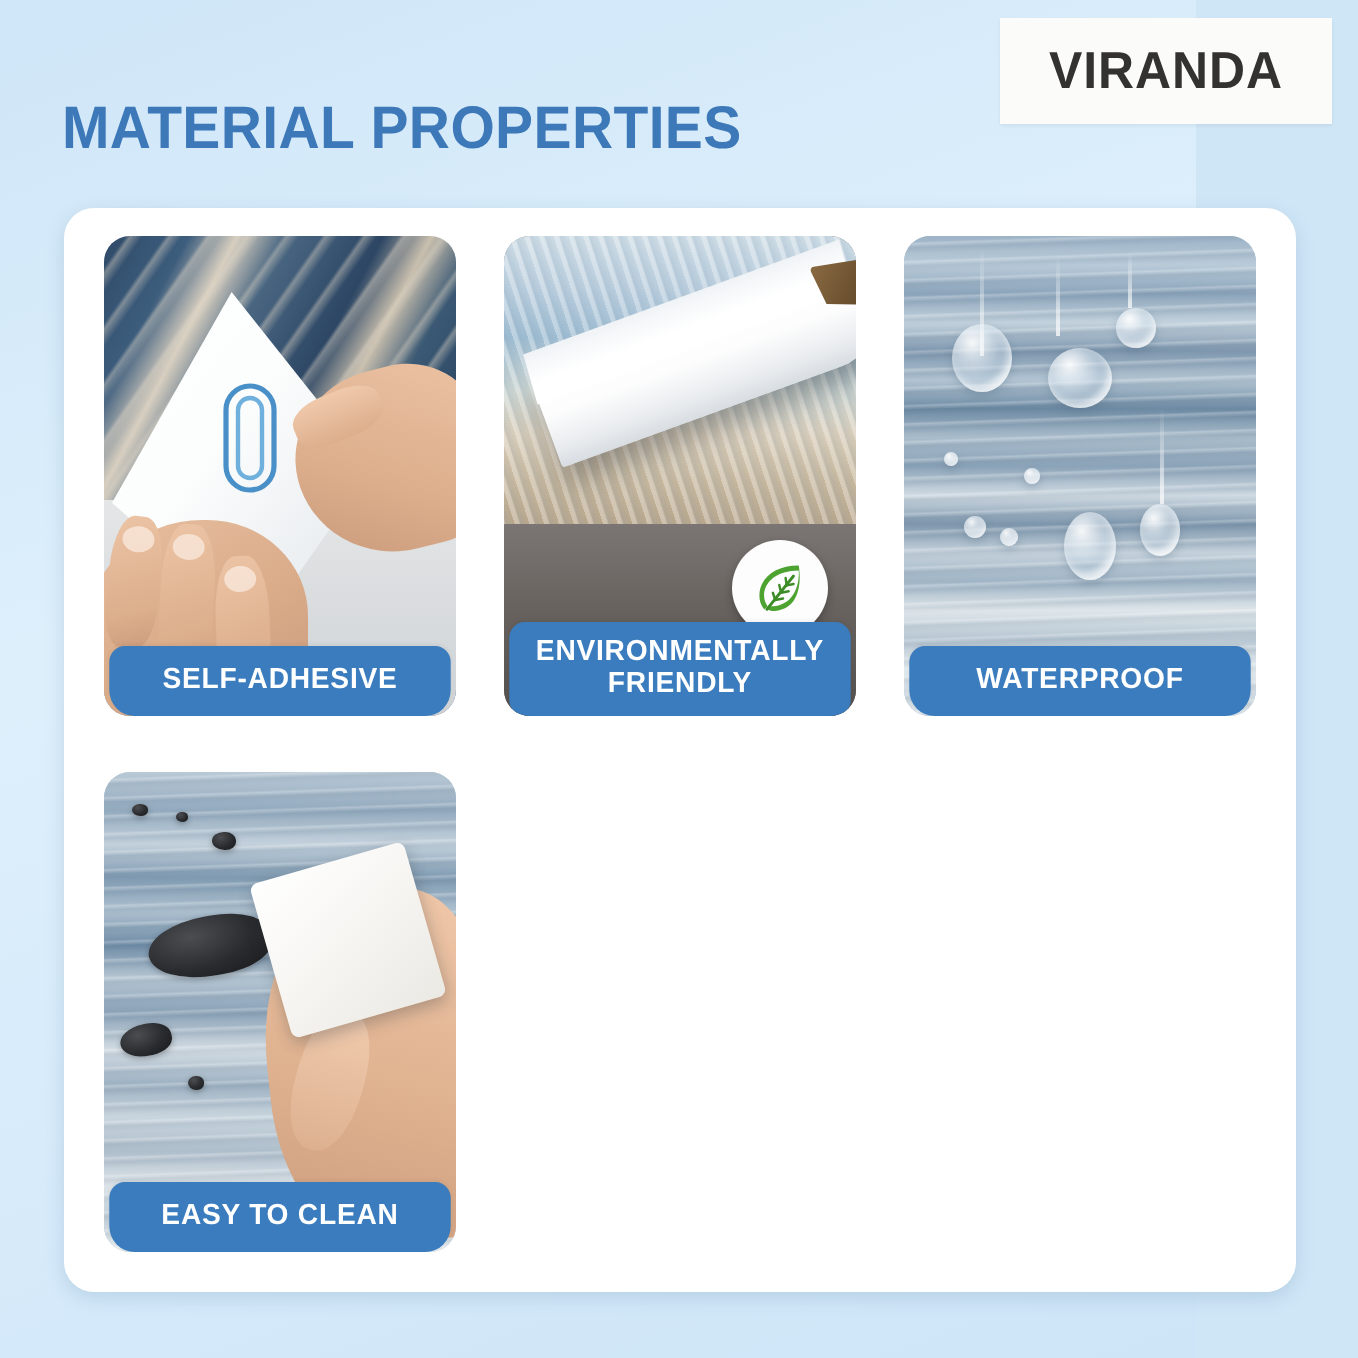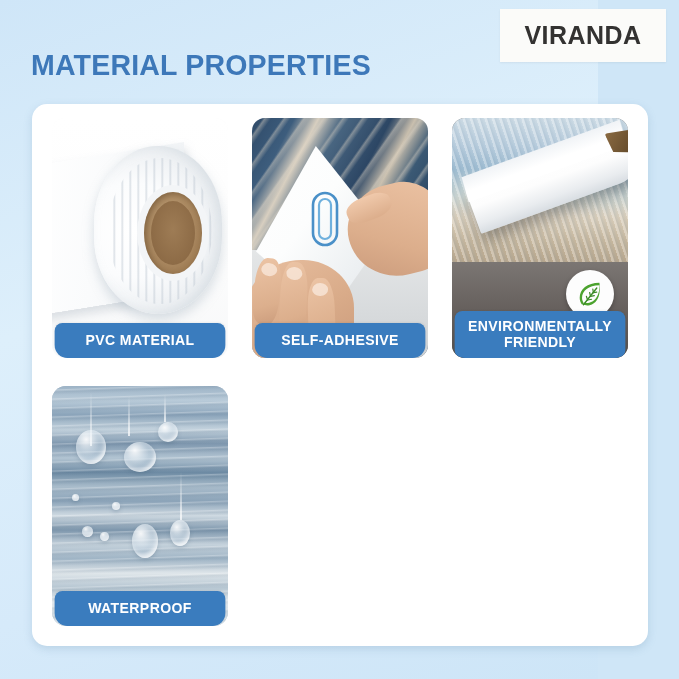--- a/index.html
+++ b/index.html
@@ -185,21 +185,21 @@
     position:absolute;right:-16px;top:66px;width:96px;height:92px;
     background:linear-gradient(210deg,#ecc3a4 0%,#dcae8c 60%,#c9997a 100%);
     border-radius:48% 40% 34% 52%;transform:rotate(-14deg);
   }
   .thumb-r{
     position:absolute;right:36px;top:78px;width:46px;height:24px;border-radius:40%;
     background:linear-gradient(180deg,#f0c9ab 0%,#dcae8c 100%);transform:rotate(-22deg);
   }
 
   
-  .t4{background:#aebfcd;border-radius:14px;}
+  .t4{background:#aebfcd;}
   .wood-blue{
     position:absolute;inset:0;
     background:
       linear-gradient(180deg,
         #9db3c6 0%, #b9cbd9 6%, #8ba4ba 12%, #c3d2dd 18%, #7e97ae 24%,
         #b2c4d2 30%, #6d8aa3 36%, #a9bccb 42%, #8ba3b8 48%, #cfdae2 54%,
         #7d96ac 60%, #c4d1db 66%, #9fb4c5 72%, #dfe6ea 78%, #b6c6d2 84%,
         #e4eaee 90%, #ccd7df 96%, #dbe3e8 100%);
   }
   .wood-grain{
@@ -300,30 +300,20 @@
   <div class="logo-box">
     <span class="logo-text">VIRANDA</span>
   </div>
 
   <div class="title">MATERIAL PROPERTIES</div>
 
   <div class="card"></div>
 
   <div class="grid">
 
-    <div class="tile t1">
-      <div class="photo">
-        <div class="roll-bg"></div>
-        <div class="roll-sheet"></div>
-        <div class="roll-body"></div>
-        <div class="roll-rings"></div>
-        <div class="roll-core"></div>
-      </div>
-      <div class="label">PVC MATERIAL</div>
-    </div>
 
     <div class="tile t3">
       <div class="photo">
         <div class="marble"></div>
         <div class="marble2"></div>
         <div class="table-bg"></div>
         <div class="peel"></div>
         <div class="clip">
           <svg width="30" height="58" viewBox="0 0 30 58">
             <rect x="3" y="3" width="24" height="52" rx="12" fill="none" stroke="#4a90c8" stroke-width="2.6"></rect>
@@ -394,16 +384,32 @@
         <div class="drop" style="left:80px;top:138px;width:26px;height:34px;"></div>
         <div class="drop" style="left:118px;top:134px;width:20px;height:26px;"></div>
         <div class="drop" style="left:30px;top:140px;width:11px;height:11px;"></div>
         <div class="drop" style="left:48px;top:146px;width:9px;height:9px;"></div>
         <div class="drop" style="left:60px;top:116px;width:8px;height:8px;"></div>
         <div class="drop" style="left:20px;top:108px;width:7px;height:7px;"></div>
       </div>
       <div class="label">WATERPROOF</div>
     </div>
 
+    <div class="tile t5">
+      <div class="photo">
+        <div class="wood-clean"></div>
+        <div class="wood-grain"></div>
+        <div class="stain" style="left:22px;top:72px;width:62px;height:30px;transform:rotate(-10deg);"></div>
+        <div class="stain" style="left:8px;top:126px;width:26px;height:16px;transform:rotate(-12deg);"></div>
+        <div class="stain" style="left:54px;top:30px;width:12px;height:9px;"></div>
+        <div class="stain" style="left:14px;top:16px;width:8px;height:6px;"></div>
+        <div class="stain" style="left:36px;top:20px;width:6px;height:5px;"></div>
+        <div class="stain" style="left:42px;top:152px;width:8px;height:7px;"></div>
+        <div class="hand-c"></div>
+        <div class="thumb-c"></div>
+        <div class="cloth"></div>
+      </div>
+      <div class="label">EASY TO CLEAN</div>
+    </div>
 
 
   </div>
 </div>
 
 </body></html>

